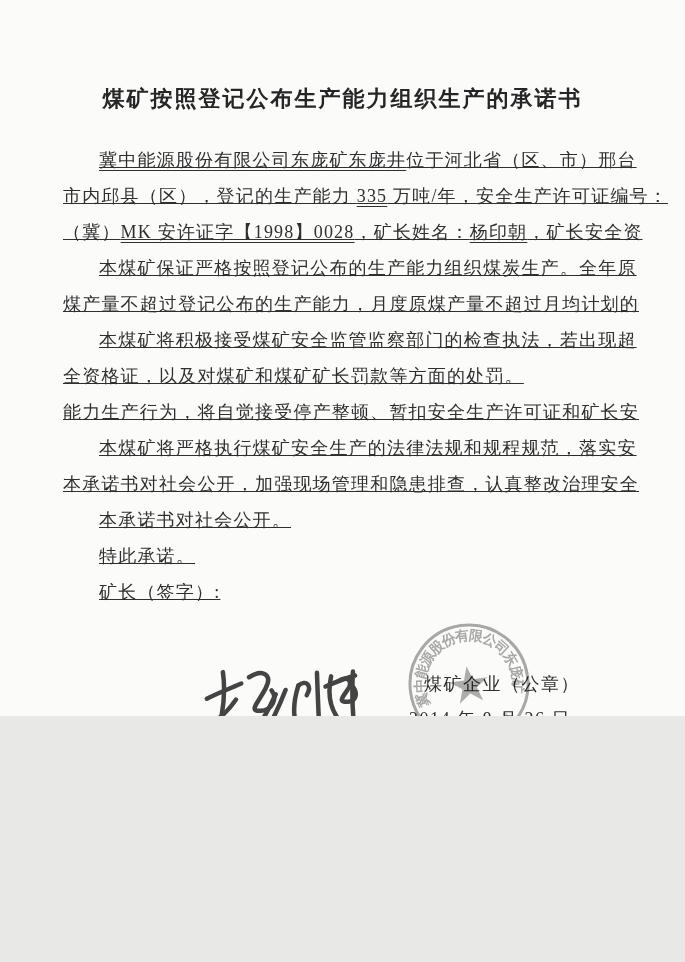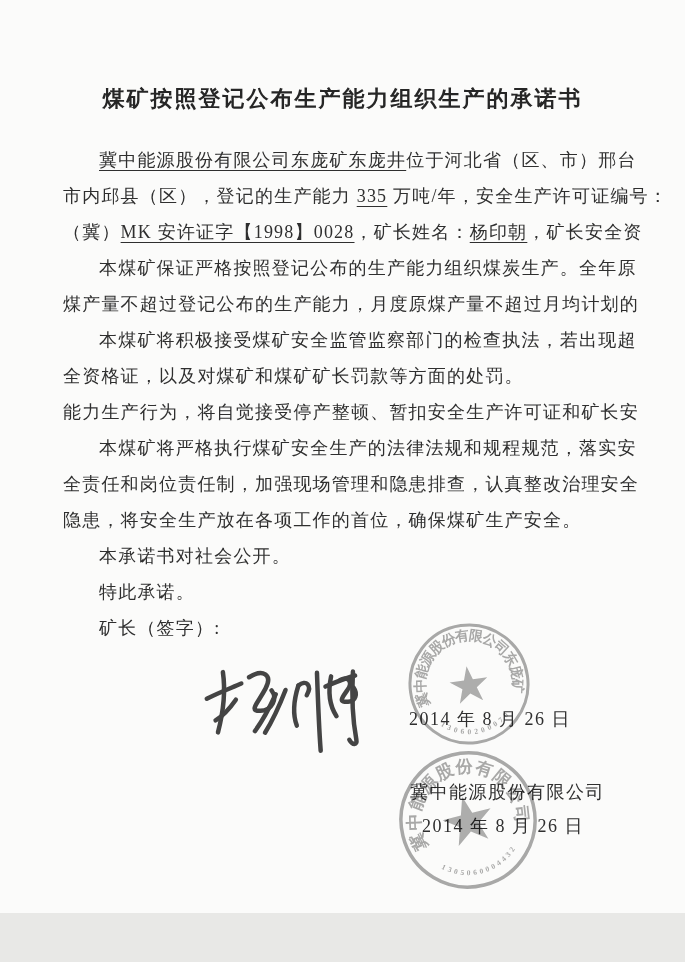--- a/index.html
+++ b/index.html
@@ -1,29 +1,29 @@
 <!DOCTYPE html>
 <html><head>
 <meta charset="utf-8">
 <style>
   html,body{margin:0;padding:0;background:#e8e8e6;}
   .page{
-    position:relative;width:685px;height:913px;margin:0 auto;
+    position:relative;width:685px;height:716px;margin:0 auto;
     background:#fbfbfa;overflow:hidden;
     font-family:"Liberation Serif","DejaVu Serif",serif;color:#2e2e2e;
   }
   .doc-title{
     position:absolute;top:84px;left:0;right:0;text-align:center;
     font-size:22px;font-weight:700;letter-spacing:2px;color:#262626;
   }
   .doc-body{
     position:absolute;left:63px;top:142px;width:566px;
     font-size:18px;color:#2f2f2f;
   }
-  .line{height:36px;line-height:36px;white-space:nowrap;letter-spacing:1.2px;}
+  .line{height:36px;line-height:36px;white-space:nowrap;letter-spacing:1.2px;text-decoration:underline;}
   .line.ind{padding-left:36px;}
   .u{text-decoration:underline;text-underline-offset:4px;}
   .abs-text{position:absolute;font-size:18px;letter-spacing:1.5px;color:#2f2f2f;white-space:nowrap;}
   #seal-upper-label{left:424px;top:672px;}
   #seal-upper-date{left:409px;top:707px;}
   #seal-lower-company{left:410px;top:780px;}
   #seal-lower-date{left:422px;top:814px;}
   .stamp{position:absolute;mix-blend-mode:multiply;opacity:.85;}
   #stamp-upper{left:405px;top:620px;transform:rotate(-8deg);}
   #stamp-lower{left:396px;top:748px;transform:rotate(-14deg);}
@@ -40,22 +40,21 @@
   <div class="doc-body" id="doc-body">
       <div class="line ind"><span class="u">冀中能源股份有限公司东庞矿东庞井</span><span>位于河北省（区、市）邢台</span></div>
       <div class="line"><span>市内邱县（区），登记的生产能力 </span><span class="u">335</span><span> 万吨/年，安全生产许可证编号：</span></div>
       <div class="line"><span>（冀）</span><span class="u">MK 安许证字【1998】0028</span><span>，矿长姓名：</span><span class="u">杨印朝</span><span>，矿长安全资</span></div>
       <div class="line ind"><span>本煤矿保证严格按照登记公布的生产能力组织煤炭生产。全年原</span></div>
       <div class="line"><span>煤产量不超过登记公布的生产能力，月度原煤产量不超过月均计划的</span></div>
       <div class="line ind"><span>本煤矿将积极接受煤矿安全监管监察部门的检查执法，若出现超</span></div>
       <div class="line"><span>全资格证，以及对煤矿和煤矿矿长罚款等方面的处罚。</span></div>
       <div class="line"><span>能力生产行为，将自觉接受停产整顿、暂扣安全生产许可证和矿长安</span></div>
       <div class="line ind"><span>本煤矿将严格执行煤矿安全生产的法律法规和规程规范，落实安</span></div>
-      <div class="line"><span>全责任和岗位责任制，加强现场管理和隐患排查，认真整改治理安全</span></div>
-      <div class="line"><span>隐患，将安全生产放在各项工作的首位，确保煤矿生产安全。</span></div>
+      <div class="line"><span>本承诺书对社会公开，加强现场管理和隐患排查，认真整改治理安全</span></div>
       <div class="line ind"><span>本承诺书对社会公开。</span></div>
       <div class="line ind"><span>特此承诺。</span></div>
       <div class="line ind"><span>矿长（签字）:</span></div>
     </div>
 
   <svg id="signature-svg" width="165" height="110" viewBox="0 0 165 110" aria-hidden="true">
     <g fill="none" stroke="#2b2b2b" stroke-width="4.5" stroke-linecap="round" stroke-linejoin="round" opacity="0.88">
 
       <path d="M22,22 C24,40 21,62 15,82"></path>
       <path d="M5,48 C18,42 30,38 40,34"></path>
@@ -68,20 +67,21 @@
       <path d="M97,38 C105,32 111,38 105,48"></path>
       <path d="M116,26 C116,52 116,80 117,104"></path>
 
       <path d="M130,30 C126,46 128,60 134,70"></path>
       <path d="M124,40 C134,36 146,32 154,30"></path>
       <path d="M139,34 C147,30 152,36 146,44 C140,52 136,56 146,56 C154,56 156,48 152,42"></path>
       <path d="M152,26 C150,48 150,74 153,94 C154,100 149,100 146,94"></path>
     </g>
   </svg>
 
+  <div class="abs-text" id="seal-upper-label">煤矿企业（公章）</div>
   <div class="abs-text" id="seal-upper-date">2014 年 8 月 26 日</div>
   <div class="abs-text" id="seal-lower-company">冀中能源股份有限公司</div>
   <div class="abs-text" id="seal-lower-date">2014 年 8 月 26 日</div>
 
   <svg id="stamp-upper" class="stamp" width="128" height="128" viewBox="0 0 128 128" aria-hidden="true">
     <circle cx="64" cy="64" r="59" fill="none" stroke="#9c9c9c" stroke-width="3"></circle>
     <path id="arc-up-name" fill="none" d="M 22.6,79.0 A 44 44 0 1 1 105.4,79.0"></path>
     <path id="arc-up-serial" fill="none" d="M 28.3,99.7 A 51 51 0 0 0 99.7,99.7"></path>
     <text font-size="14" fill="#9c9c9c" letter-spacing="0">
       <textPath href="#arc-up-name" startOffset="0" textLength="168" lengthAdjust="spacing">冀中能源股份有限公司东庞矿</textPath>

